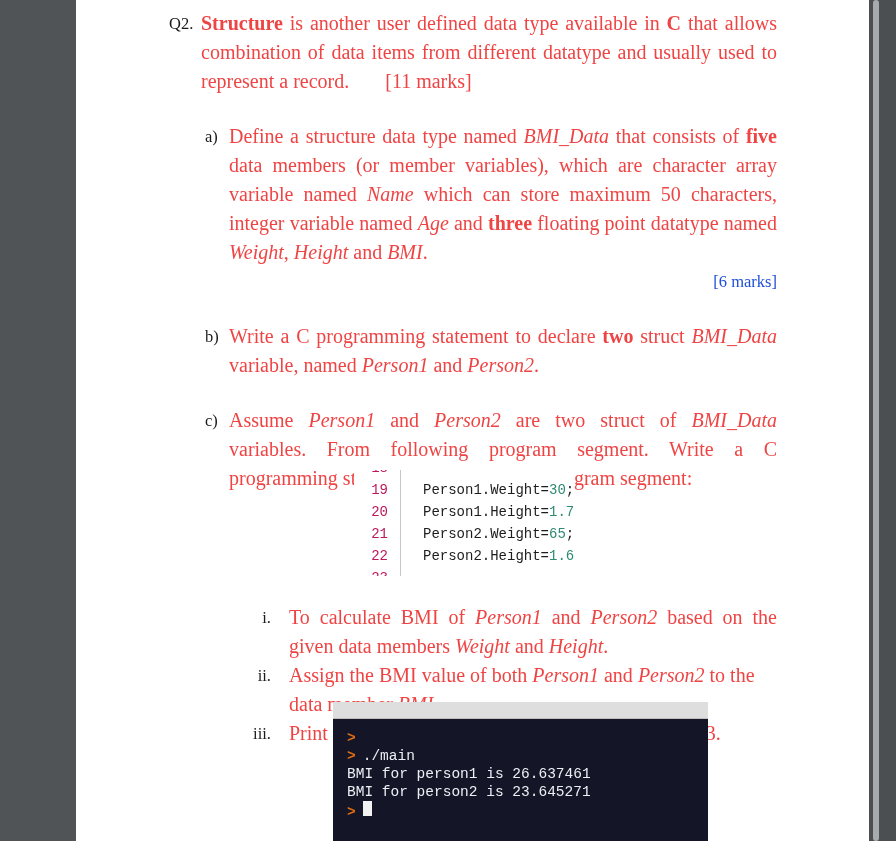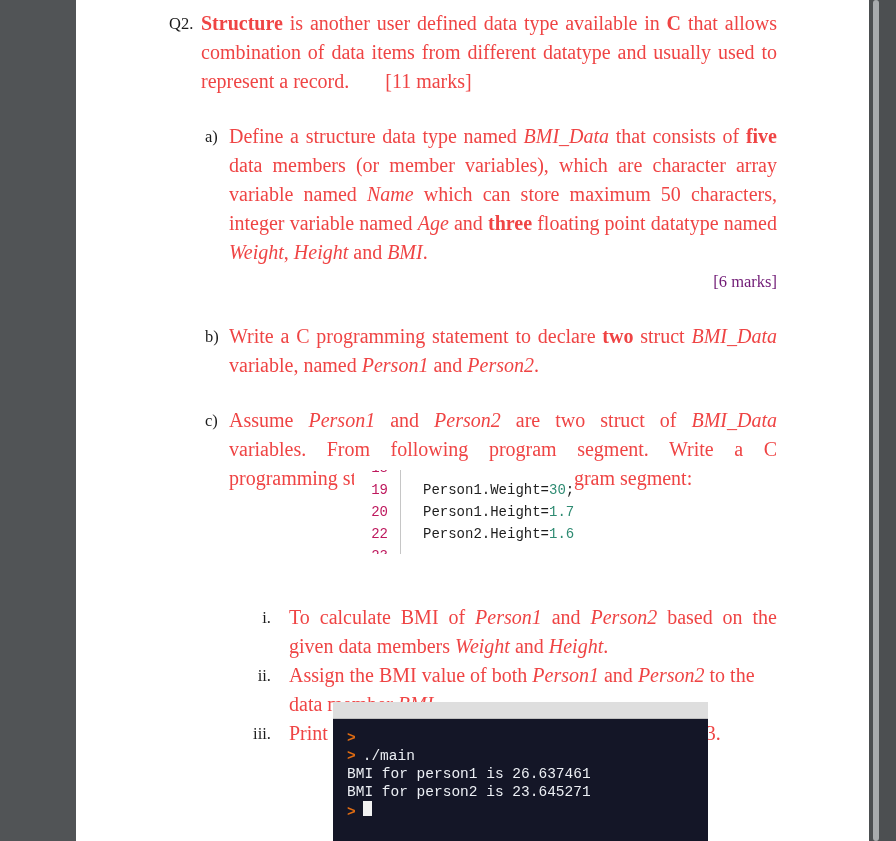--- a/index.html
+++ b/index.html
@@ -96,21 +96,21 @@
     padding-right: 18px;
     font-size: 16.5px;
     line-height: 29px;
     color: #1b1b1b;
   }
 
   .marks {
     text-align: right;
     font-size: 16.5px;
     line-height: 29px;
-    color: #701a75;
+    color: #1d4ed8;
   }
 
   i { font-style: italic; }
   b { font-weight: bold; }
 
   
   .code-snippet {
     position: absolute;
     left: 278px;
     top: 470px;
@@ -264,20 +264,25 @@
               <div class="ln">19</div>
               <div class="gutter"></div>
               <div class="code-text"><span>Person1.Weight=</span><span class="num-lit">30</span><span>;</span></div>
             </div>
             <div class="code-line">
               <div class="ln">20</div>
               <div class="gutter"></div>
               <div class="code-text"><span>Person1.Height=</span><span class="num-lit">1.733</span></div>
             </div>
             <div class="code-line">
+              <div class="ln">21</div>
+              <div class="gutter"></div>
+              <div class="code-text"><span>Person2.Weight=</span><span class="num-lit">65</span><span>;</span></div>
+            </div>
+            <div class="code-line">
               <div class="ln">22</div>
               <div class="gutter"></div>
               <div class="code-text"><span>Person2.Height=</span><span class="num-lit">1.658</span></div>
             </div>
           </div>
         <div class="code-line clip-bottom">
           <div class="ln">23</div>
           <div class="gutter"></div>
           <div class="code-text"></div>
         </div>

